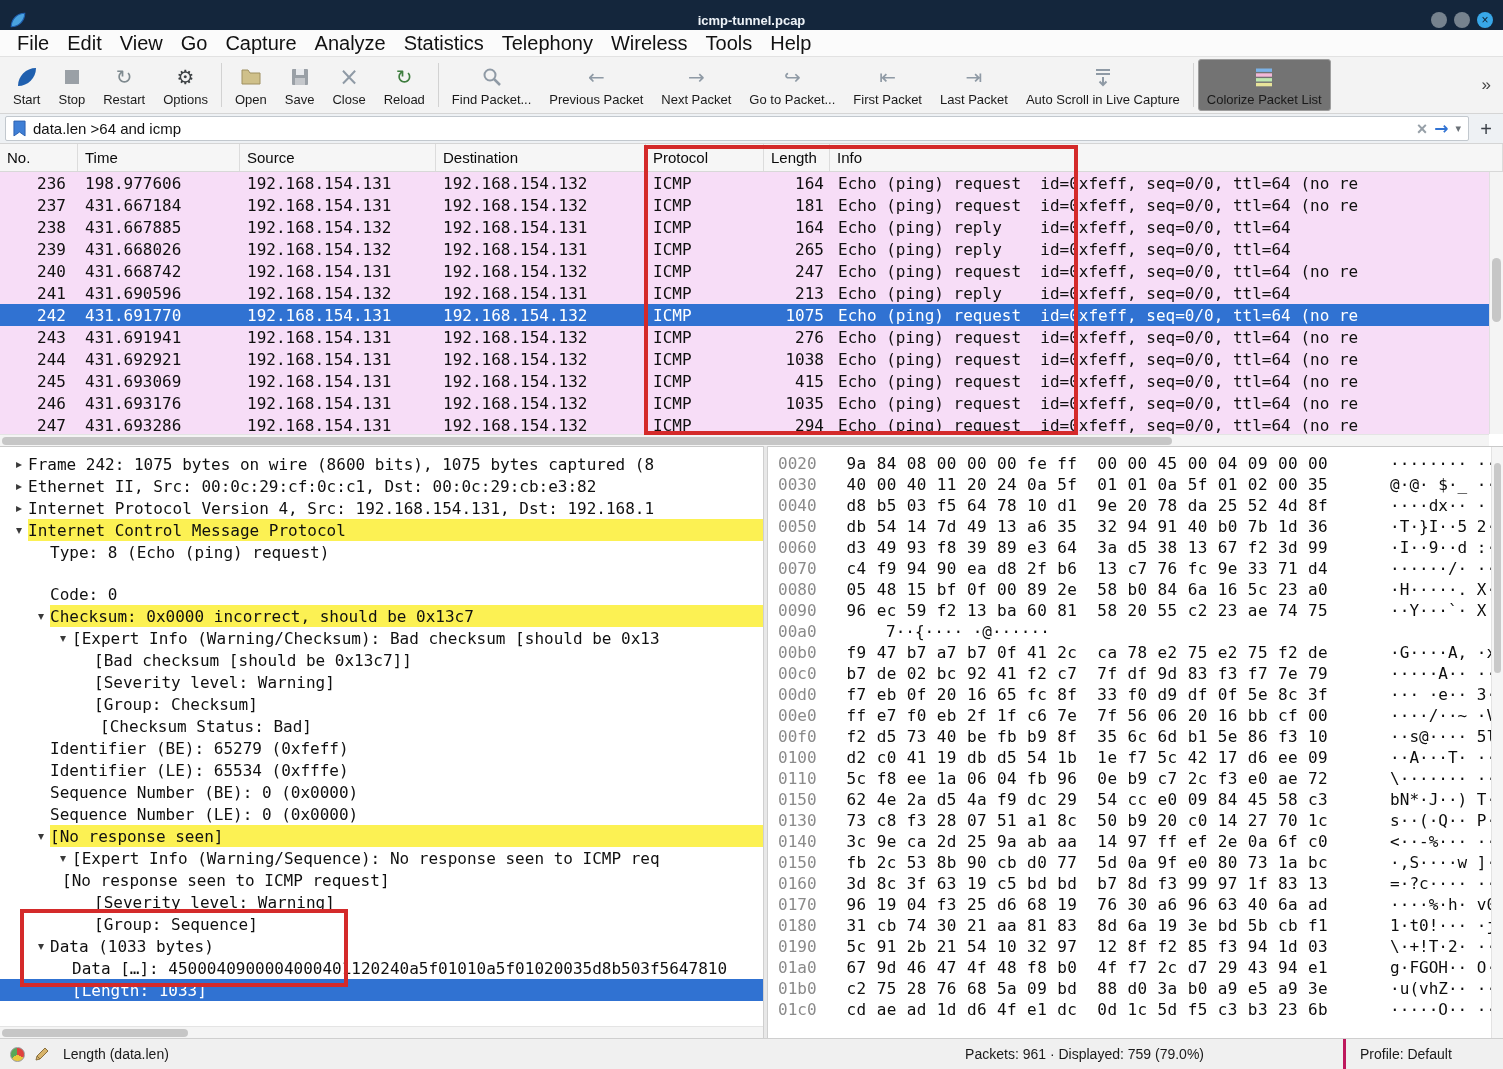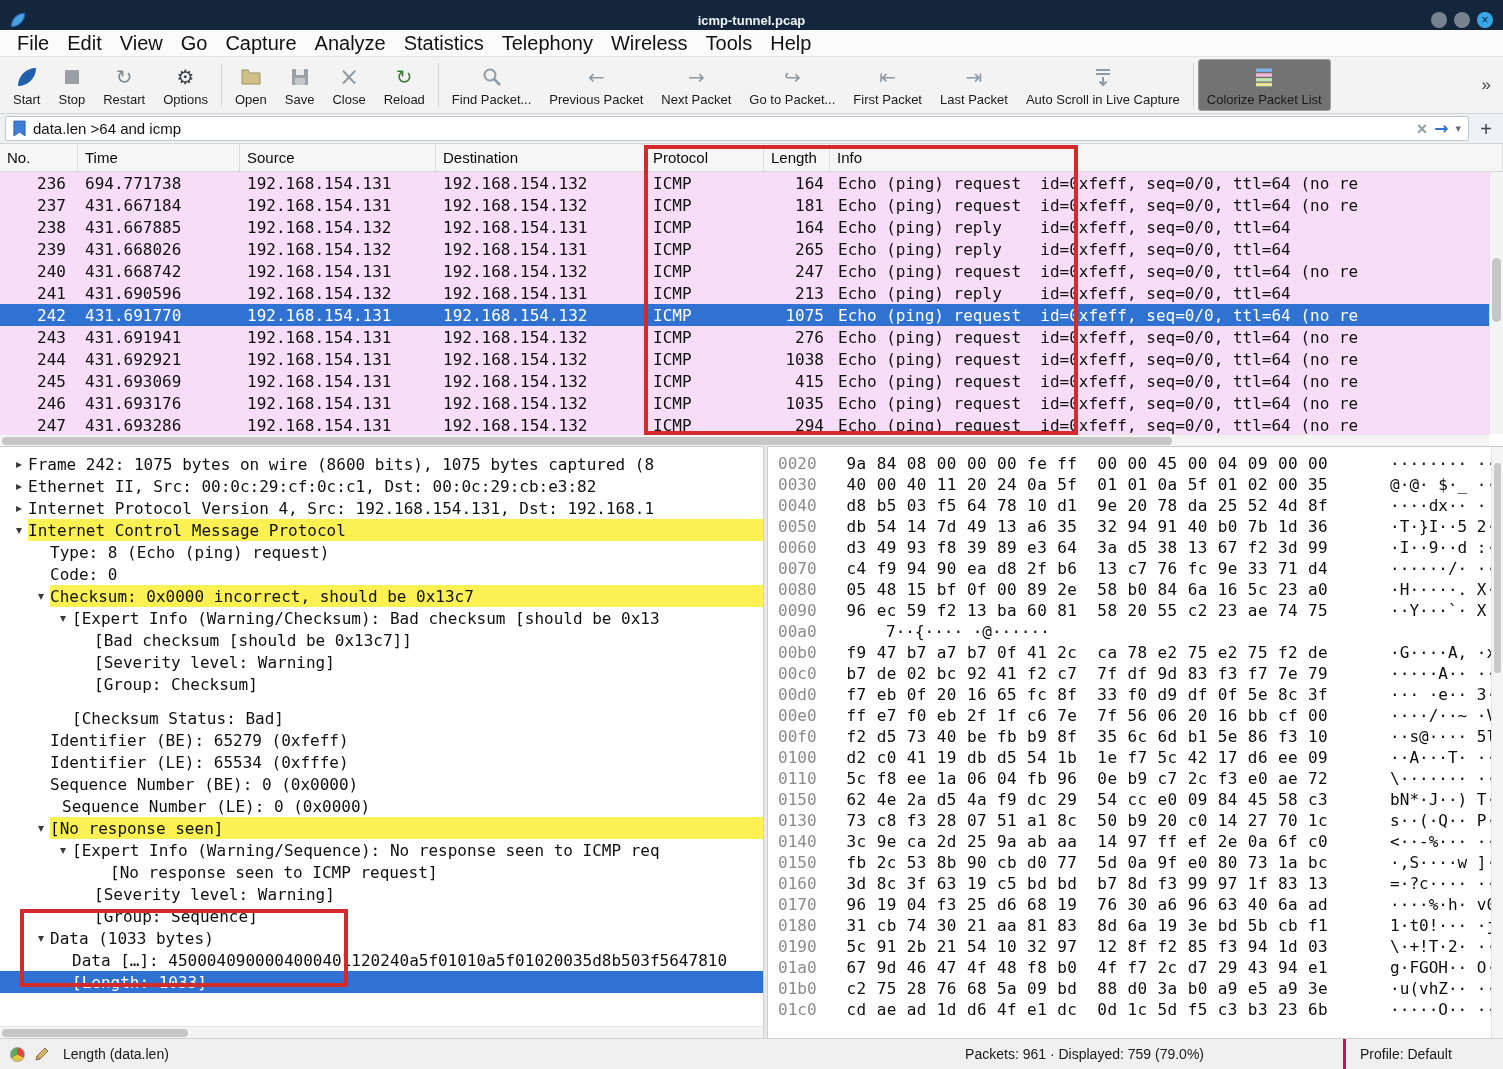--- a/index.html
+++ b/index.html
@@ -266,21 +266,21 @@
   <div class="pl-header" id="pl-header">
       <span>No.</span>
       <span>Time</span>
       <span>Source</span>
       <span>Destination</span>
       <span>Protocol</span>
       <span>Length</span>
       <span>Info</span>
     </div>
   <div class="pl-rows" id="pl-rows">
-      <div class="pl-row"><span class="cell-no">236</span><span class="cell-time">694.771738</span><span class="cell-src">192.168.154.131</span><span class="cell-dst">192.168.154.132</span><span class="cell-proto">ICMP</span><span class="cell-len">164</span><span class="cell-info">Echo (ping) request  id=0xfeff, seq=0/0, ttl=64 (no re</span></div>
+      <div class="pl-row"><span class="cell-no">236</span><span class="cell-time">198.977606</span><span class="cell-src">192.168.154.131</span><span class="cell-dst">192.168.154.132</span><span class="cell-proto">ICMP</span><span class="cell-len">164</span><span class="cell-info">Echo (ping) request  id=0xfeff, seq=0/0, ttl=64 (no re</span></div>
       <div class="pl-row"><span class="cell-no">237</span><span class="cell-time">431.667184</span><span class="cell-src">192.168.154.131</span><span class="cell-dst">192.168.154.132</span><span class="cell-proto">ICMP</span><span class="cell-len">181</span><span class="cell-info">Echo (ping) request  id=0xfeff, seq=0/0, ttl=64 (no re</span></div>
       <div class="pl-row"><span class="cell-no">238</span><span class="cell-time">431.667885</span><span class="cell-src">192.168.154.132</span><span class="cell-dst">192.168.154.131</span><span class="cell-proto">ICMP</span><span class="cell-len">164</span><span class="cell-info">Echo (ping) reply    id=0xfeff, seq=0/0, ttl=64</span></div>
       <div class="pl-row"><span class="cell-no">239</span><span class="cell-time">431.668026</span><span class="cell-src">192.168.154.132</span><span class="cell-dst">192.168.154.131</span><span class="cell-proto">ICMP</span><span class="cell-len">265</span><span class="cell-info">Echo (ping) reply    id=0xfeff, seq=0/0, ttl=64</span></div>
       <div class="pl-row"><span class="cell-no">240</span><span class="cell-time">431.668742</span><span class="cell-src">192.168.154.131</span><span class="cell-dst">192.168.154.132</span><span class="cell-proto">ICMP</span><span class="cell-len">247</span><span class="cell-info">Echo (ping) request  id=0xfeff, seq=0/0, ttl=64 (no re</span></div>
       <div class="pl-row"><span class="cell-no">241</span><span class="cell-time">431.690596</span><span class="cell-src">192.168.154.132</span><span class="cell-dst">192.168.154.131</span><span class="cell-proto">ICMP</span><span class="cell-len">213</span><span class="cell-info">Echo (ping) reply    id=0xfeff, seq=0/0, ttl=64</span></div>
       <div class="pl-row selected"><span class="cell-no">242</span><span class="cell-time">431.691770</span><span class="cell-src">192.168.154.131</span><span class="cell-dst">192.168.154.132</span><span class="cell-proto">ICMP</span><span class="cell-len">1075</span><span class="cell-info">Echo (ping) request  id=0xfeff, seq=0/0, ttl=64 (no re</span></div>
       <div class="pl-row"><span class="cell-no">243</span><span class="cell-time">431.691941</span><span class="cell-src">192.168.154.131</span><span class="cell-dst">192.168.154.132</span><span class="cell-proto">ICMP</span><span class="cell-len">276</span><span class="cell-info">Echo (ping) request  id=0xfeff, seq=0/0, ttl=64 (no re</span></div>
       <div class="pl-row"><span class="cell-no">244</span><span class="cell-time">431.692921</span><span class="cell-src">192.168.154.131</span><span class="cell-dst">192.168.154.132</span><span class="cell-proto">ICMP</span><span class="cell-len">1038</span><span class="cell-info">Echo (ping) request  id=0xfeff, seq=0/0, ttl=64 (no re</span></div>
       <div class="pl-row"><span class="cell-no">245</span><span class="cell-time">431.693069</span><span class="cell-src">192.168.154.131</span><span class="cell-dst">192.168.154.132</span><span class="cell-proto">ICMP</span><span class="cell-len">415</span><span class="cell-info">Echo (ping) request  id=0xfeff, seq=0/0, ttl=64 (no re</span></div>
       <div class="pl-row"><span class="cell-no">246</span><span class="cell-time">431.693176</span><span class="cell-src">192.168.154.131</span><span class="cell-dst">192.168.154.132</span><span class="cell-proto">ICMP</span><span class="cell-len">1035</span><span class="cell-info">Echo (ping) request  id=0xfeff, seq=0/0, ttl=64 (no re</span></div>
@@ -295,34 +295,34 @@
   <div class="annot" id="annot-columns"></div>
 </div>
 
 <div class="details" id="details">
   <div id="detail-lines">
       <div class="dline" style="padding-left: 10px;"><span class="dtri">▸</span><span class="dtxt">Frame 242: 1075 bytes on wire (8600 bits), 1075 bytes captured (8</span></div>
       <div class="dline" style="padding-left: 10px;"><span class="dtri">▸</span><span class="dtxt">Ethernet II, Src: 00:0c:29:cf:0c:c1, Dst: 00:0c:29:cb:e3:82</span></div>
       <div class="dline" style="padding-left: 10px;"><span class="dtri">▸</span><span class="dtxt">Internet Protocol Version 4, Src: 192.168.154.131, Dst: 192.168.1</span></div>
       <div class="dline" style="padding-left: 10px;"><span class="dtri">▾</span><span class="dtxt hl">Internet Control Message Protocol</span></div>
       <div class="dline" style="padding-left: 32px;"><span class="dtri"></span><span class="dtxt">Type: 8 (Echo (ping) request)</span></div>
-      <div class="dline" style="padding-left: 32px;"><span class="dtri"></span><span class="dtxt">Code: 0</span></div>
+      <div class="dline" style="padding-left: 32px; margin-top: 20px;"><span class="dtri"></span><span class="dtxt">Code: 0</span></div>
       <div class="dline" style="padding-left: 32px;"><span class="dtri">▾</span><span class="dtxt hl">Checksum: 0x0000 incorrect, should be 0x13c7</span></div>
       <div class="dline" style="padding-left: 54px;"><span class="dtri">▾</span><span class="dtxt">[Expert Info (Warning/Checksum): Bad checksum [should be 0x13</span></div>
       <div class="dline" style="padding-left: 76px;"><span class="dtri"></span><span class="dtxt">[Bad checksum [should be 0x13c7]]</span></div>
       <div class="dline" style="padding-left: 76px;"><span class="dtri"></span><span class="dtxt">[Severity level: Warning]</span></div>
       <div class="dline" style="padding-left: 76px;"><span class="dtri"></span><span class="dtxt">[Group: Checksum]</span></div>
-      <div class="dline" style="padding-left: 54px; margin-top: 12px;"><span class="dtri"></span><span class="dtxt">[Checksum Status: Bad]</span></div>
+      <div class="dline" style="padding-left: 82px;"><span class="dtri"></span><span class="dtxt">[Checksum Status: Bad]</span></div>
       <div class="dline" style="padding-left: 32px;"><span class="dtri"></span><span class="dtxt">Identifier (BE): 65279 (0xfeff)</span></div>
       <div class="dline" style="padding-left: 32px;"><span class="dtri"></span><span class="dtxt">Identifier (LE): 65534 (0xfffe)</span></div>
       <div class="dline" style="padding-left: 32px;"><span class="dtri"></span><span class="dtxt">Sequence Number (BE): 0 (0x0000)</span></div>
-      <div class="dline" style="padding-left: 44px;"><span class="dtri"></span><span class="dtxt">Sequence Number (LE): 0 (0x0000)</span></div>
+      <div class="dline" style="padding-left: 32px;"><span class="dtri"></span><span class="dtxt">Sequence Number (LE): 0 (0x0000)</span></div>
       <div class="dline" style="padding-left: 32px;"><span class="dtri">▾</span><span class="dtxt hl">[No response seen]</span></div>
       <div class="dline" style="padding-left: 54px;"><span class="dtri">▾</span><span class="dtxt">[Expert Info (Warning/Sequence): No response seen to ICMP req</span></div>
-      <div class="dline" style="padding-left: 92px;"><span class="dtri"></span><span class="dtxt">[No response seen to ICMP request]</span></div>
+      <div class="dline" style="padding-left: 44px;"><span class="dtri"></span><span class="dtxt">[No response seen to ICMP request]</span></div>
       <div class="dline" style="padding-left: 76px;"><span class="dtri"></span><span class="dtxt">[Severity level: Warning]</span></div>
       <div class="dline" style="padding-left: 76px;"><span class="dtri"></span><span class="dtxt">[Group: Sequence]</span></div>
       <div class="dline" style="padding-left: 32px;"><span class="dtri">▾</span><span class="dtxt">Data (1033 bytes)</span></div>
       <div class="dline" style="padding-left: 54px;"><span class="dtri"></span><span class="dtxt">Data […]: 4500040900004000401120240a5f01010a5f01020035d8b503f5647810</span></div>
       <div class="dline selected" style="padding-left: 54px;"><span class="dtri"></span><span class="dtxt">[Length: 1033]</span></div>
     </div>
   <div class="annot" id="annot-data"></div>
   <div class="d-hscroll">
       <div class="thumb"></div>
     </div>

